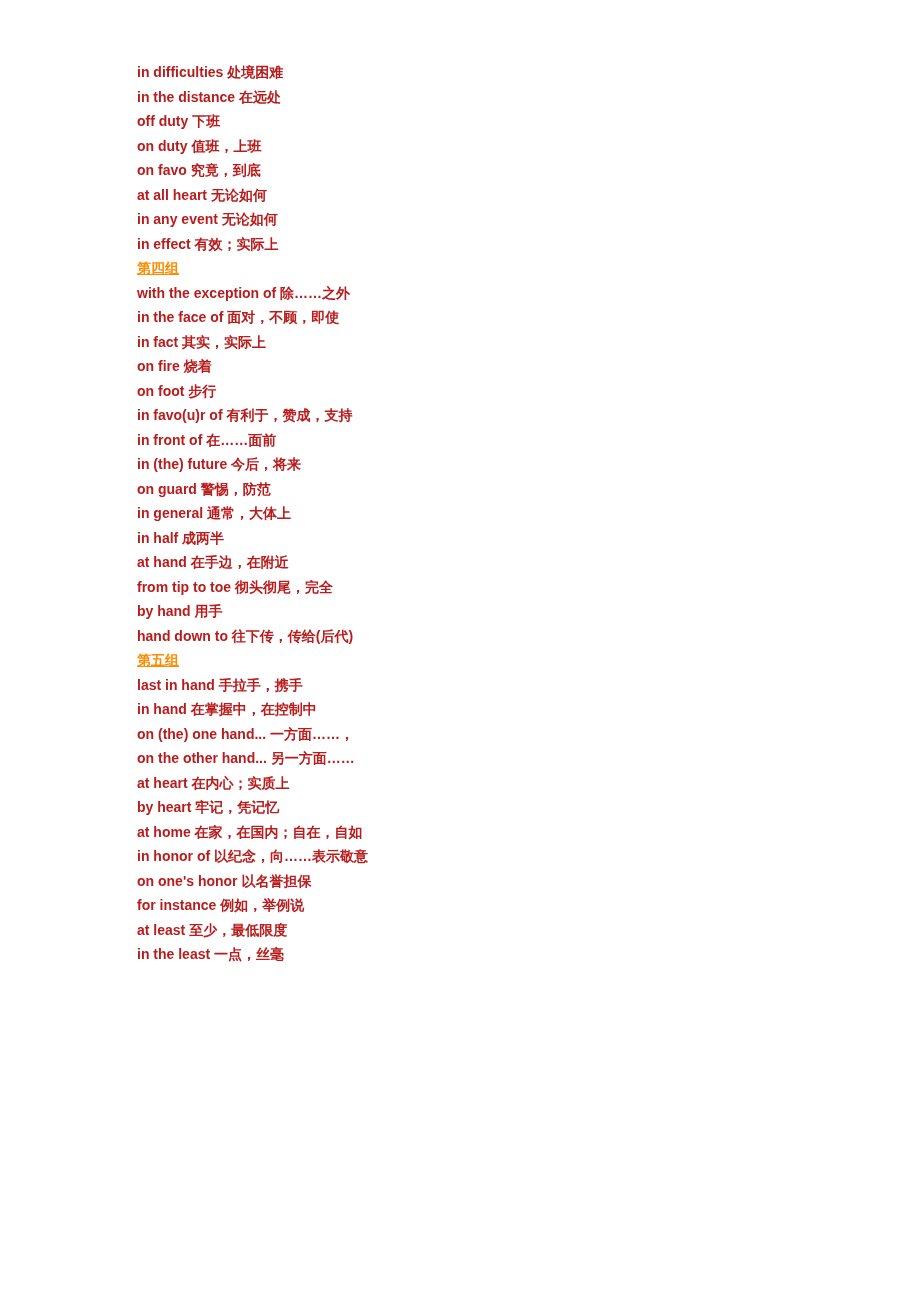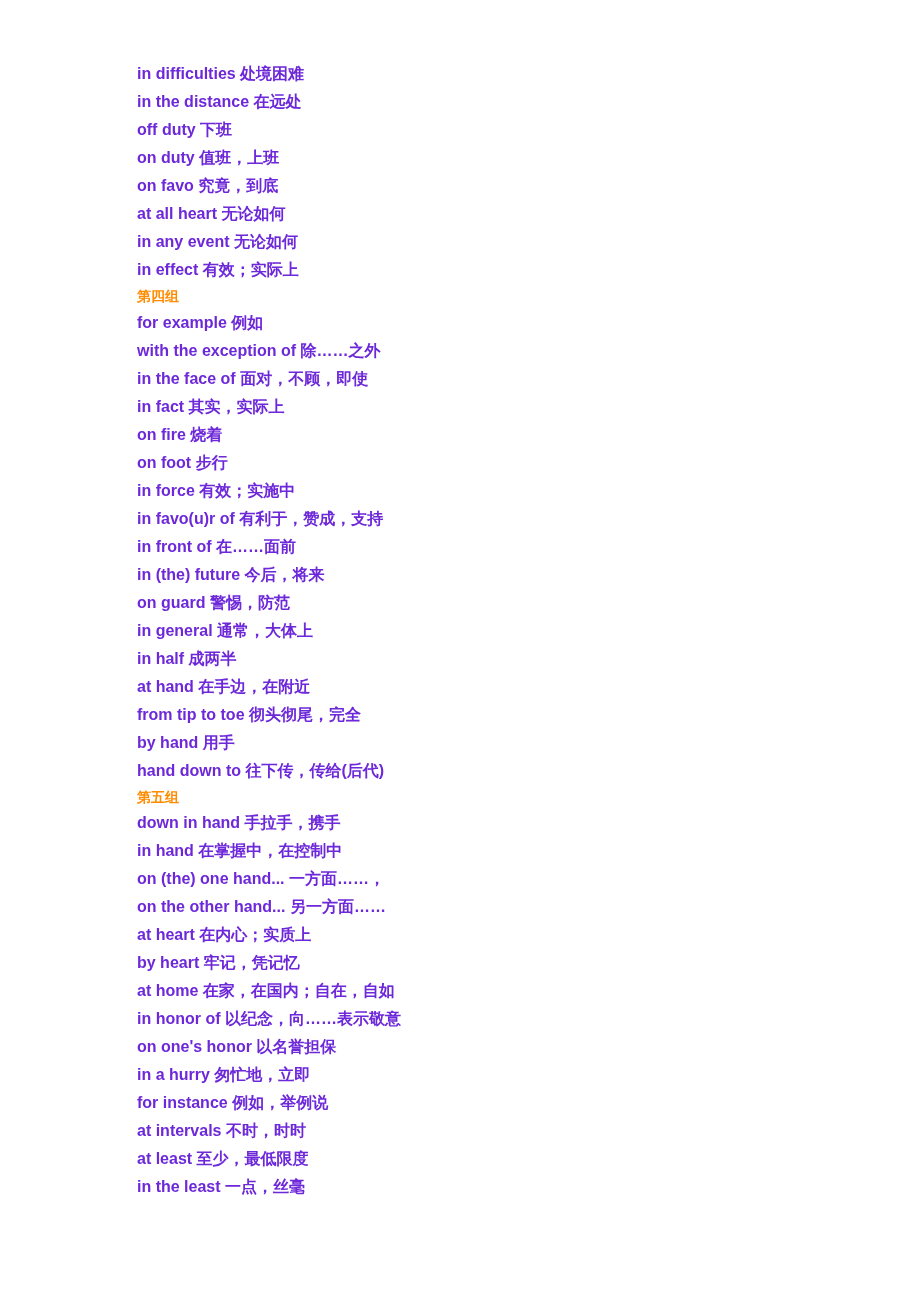--- a/index.html
+++ b/index.html
@@ -8,72 +8,69 @@
       box-sizing: border-box;
     }
     body {
       background: #ffffff;
       font-family: Arial, sans-serif;
       padding: 60px 137px;
       width: 920px;
       min-height: 1302px;
     }
     .phrase-line {
-      color: #6d28d9;
-      font-size: 16px;
+      color: #b91c1c;
+      font-size: 14px;
       font-weight: bold;
       line-height: 1.75;
       display: block;
     }
     .section-header {
       color: #FF8C00;
       font-size: 14px;
       font-weight: bold;
       line-height: 1.75;
       display: block;
+      text-decoration: underline;
     }
   </style>
 </head>
 <body>
 
 <div id="content">
     <span class="phrase-line">in difficulties   处境困难</span>
     <span class="phrase-line">in the distance   在远处</span>
     <span class="phrase-line">off duty   下班</span>
     <span class="phrase-line">on duty   值班，上班</span>
     <span class="phrase-line">on favo   究竟，到底</span>
     <span class="phrase-line">at all heart   无论如何</span>
     <span class="phrase-line">in any event   无论如何</span>
     <span class="phrase-line">in effect   有效；实际上</span>
     <span class="section-header">第四组</span>
-    <span class="phrase-line">for example   例如</span>
     <span class="phrase-line">with the exception of   除……之外</span>
     <span class="phrase-line">in the face of   面对，不顾，即使</span>
     <span class="phrase-line">in fact   其实，实际上</span>
     <span class="phrase-line">on fire   烧着</span>
     <span class="phrase-line">on foot   步行</span>
-    <span class="phrase-line">in force   有效；实施中</span>
     <span class="phrase-line">in favo(u)r of   有利于，赞成，支持</span>
     <span class="phrase-line">in front of   在……面前</span>
     <span class="phrase-line">in (the) future   今后，将来</span>
     <span class="phrase-line">on guard   警惕，防范</span>
     <span class="phrase-line">in general   通常，大体上</span>
     <span class="phrase-line">in half   成两半</span>
     <span class="phrase-line">at hand   在手边，在附近</span>
     <span class="phrase-line">from tip to toe   彻头彻尾，完全</span>
     <span class="phrase-line">by hand   用手</span>
     <span class="phrase-line">hand down to   往下传，传给(后代)</span>
     <span class="section-header">第五组</span>
-    <span class="phrase-line">down in hand   手拉手，携手</span>
+    <span class="phrase-line">last in hand   手拉手，携手</span>
     <span class="phrase-line">in hand   在掌握中，在控制中</span>
     <span class="phrase-line">on (the) one hand...   一方面……，</span>
     <span class="phrase-line">on the other hand...   另一方面……</span>
     <span class="phrase-line">at heart   在内心；实质上</span>
     <span class="phrase-line">by heart   牢记，凭记忆</span>
     <span class="phrase-line">at home   在家，在国内；自在，自如</span>
     <span class="phrase-line">in honor of   以纪念，向……表示敬意</span>
     <span class="phrase-line">on one's honor   以名誉担保</span>
-    <span class="phrase-line">in a hurry   匆忙地，立即</span>
     <span class="phrase-line">for instance   例如，举例说</span>
-    <span class="phrase-line">at intervals   不时，时时</span>
     <span class="phrase-line">at least   至少，最低限度</span>
     <span class="phrase-line">in the least   一点，丝毫</span>
   </div>
 
 </body></html>

